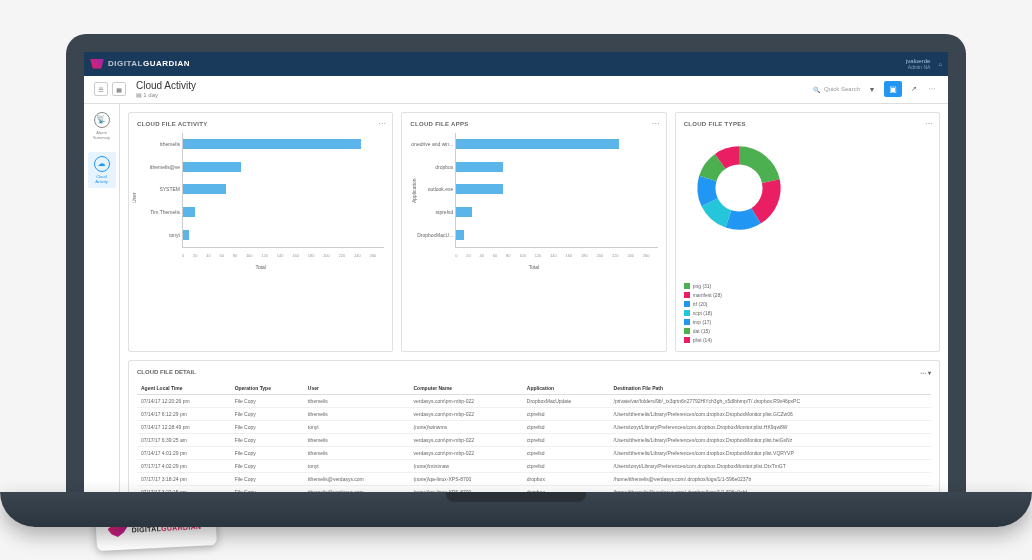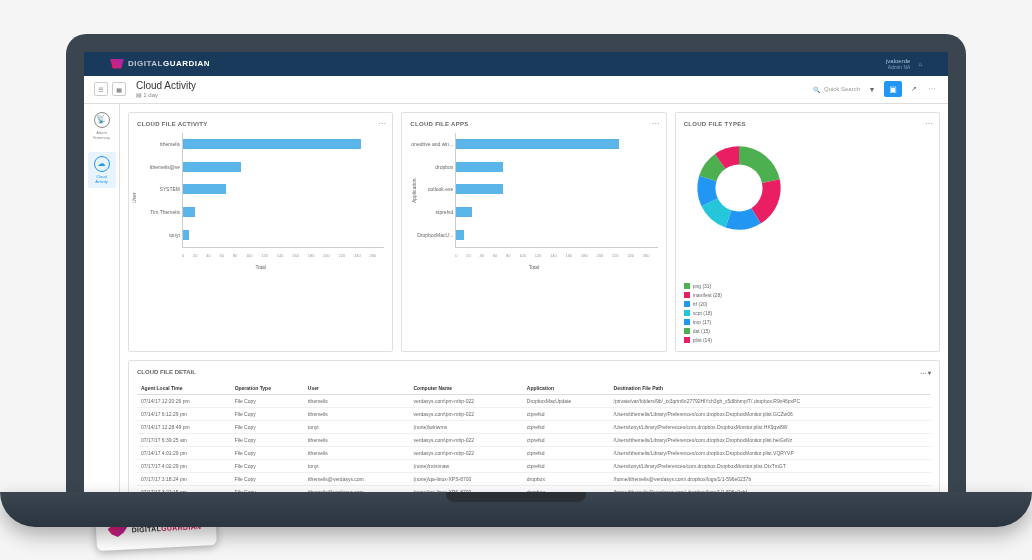--- a/index.html
+++ b/index.html
@@ -1,21 +1,21 @@
 <!DOCTYPE html>
 <html><head>
 <meta charset="utf-8">
 <style>
 *{margin:0;padding:0;box-sizing:border-box;font-family:Arial,sans-serif}
 body{background:#f5f5f5;display:flex;justify-content:center;align-items:center;min-height:100vh}
 .laptop{width:900px;background:#3a4550;border-radius:20px 20px 0 0;padding:18px 18px 0;position:relative}
 .laptop-base{width:1032px;height:35px;background:linear-gradient(#3a4550,#2a3540);border-radius:0 0 80px 80px;position:relative;box-shadow:0 8px 20px rgba(0,0,0,0.3)}
 .laptop-base::before{content:"";position:absolute;left:50%;top:0;transform:translateX(-50%);width:140px;height:10px;background:#2a3036;border-radius:0 0 8px 8px}
 .screen{background:#fff;height:440px;overflow:hidden;font-size:7px;display:flex;flex-direction:column}
-.topbar{background:#1a3a5c;height:24px;display:flex;align-items:center;padding:0 26px;justify-content:space-between;color:#fff}
+.topbar{background:#1a3a5c;height:24px;display:flex;align-items:center;padding:0 6px;justify-content:space-between;color:#fff}
 .brand{display:flex;align-items:center;gap:4px}
 .brand-icon{width:14px;height:10px;background:linear-gradient(45deg,#e91e63,#9c27b0);clip-path:polygon(0 0,100% 0,80% 100%,20% 100%)}
 .brand-text{font-size:8px;font-weight:bold;letter-spacing:0.5px}
 .brand-text span{opacity:0.7}
 .user-area{display:flex;align-items:center;gap:8px;font-size:6px;color:#a0c4e0}
 .subheader{height:28px;background:#fff;border-bottom:1px solid #ddd;display:flex;align-items:center;padding:0 10px;justify-content:space-between}
 .subleft{display:flex;align-items:center;gap:10px}
 .toolbar-icons{display:flex;gap:4px}
 .ti{width:14px;height:14px;border:1px solid #ccc;border-radius:2px;display:flex;align-items:center;justify-content:center;font-size:6px;color:#666}
 .page-title{font-size:10px;color:#333}

